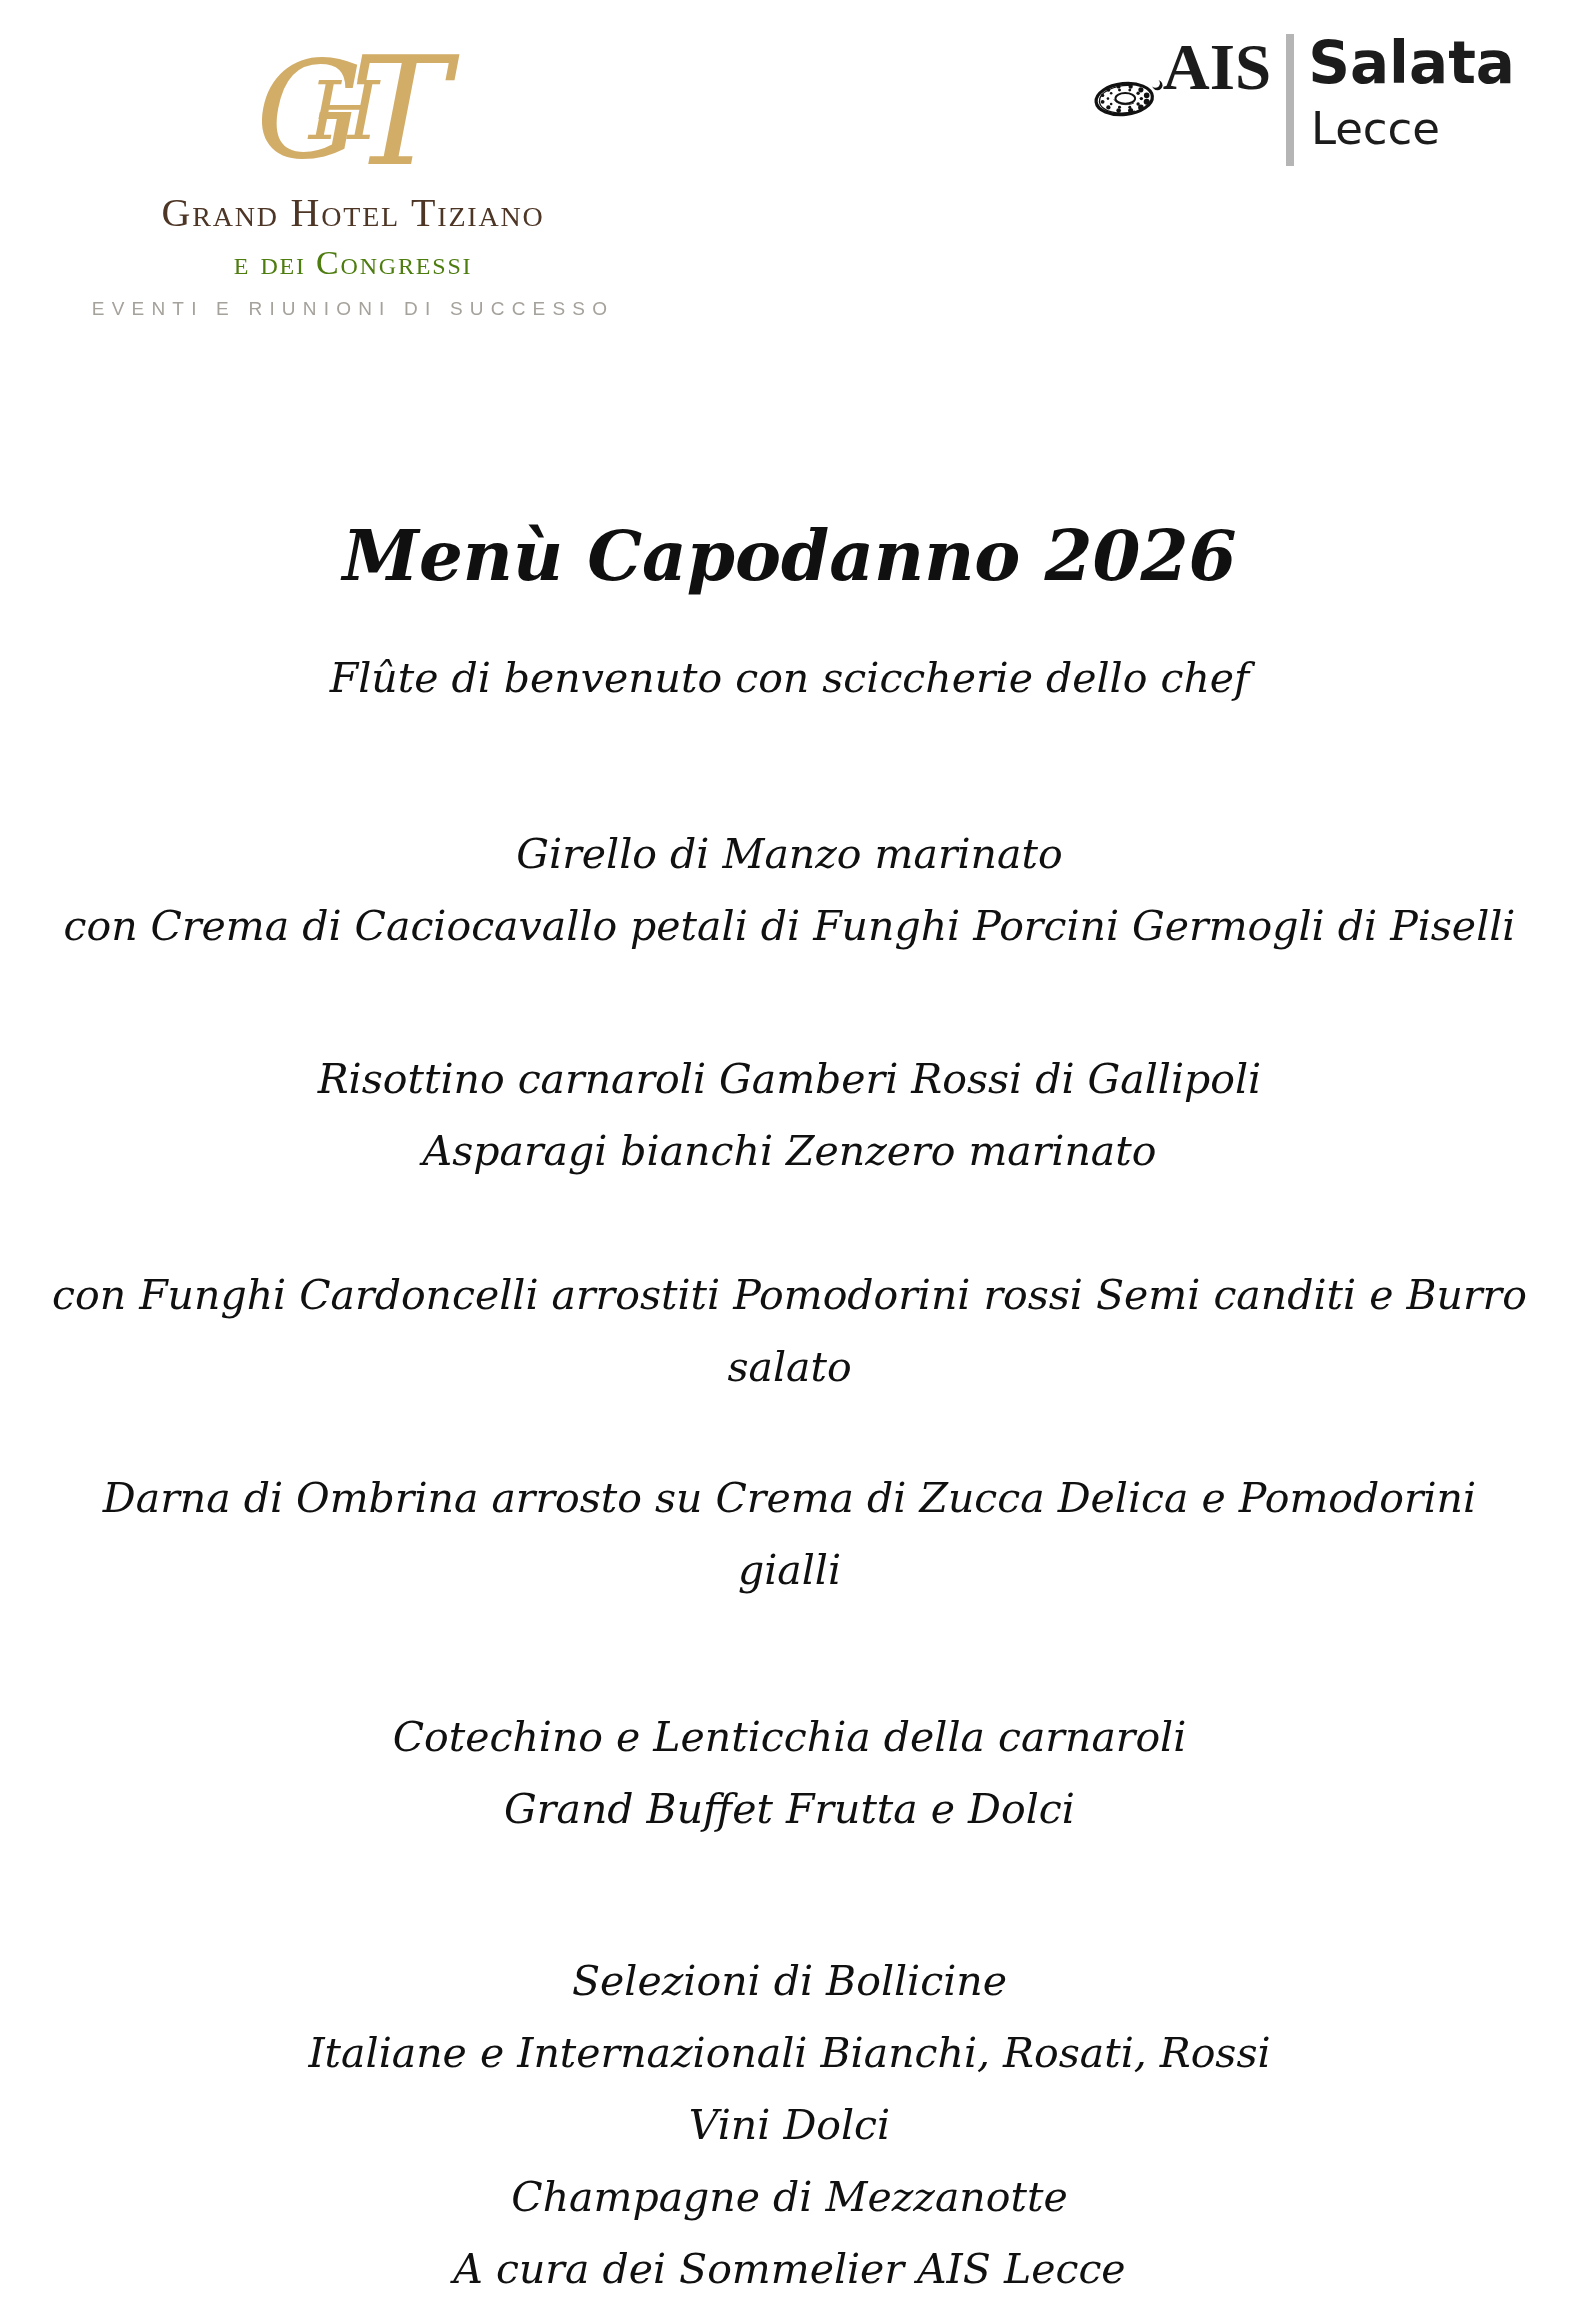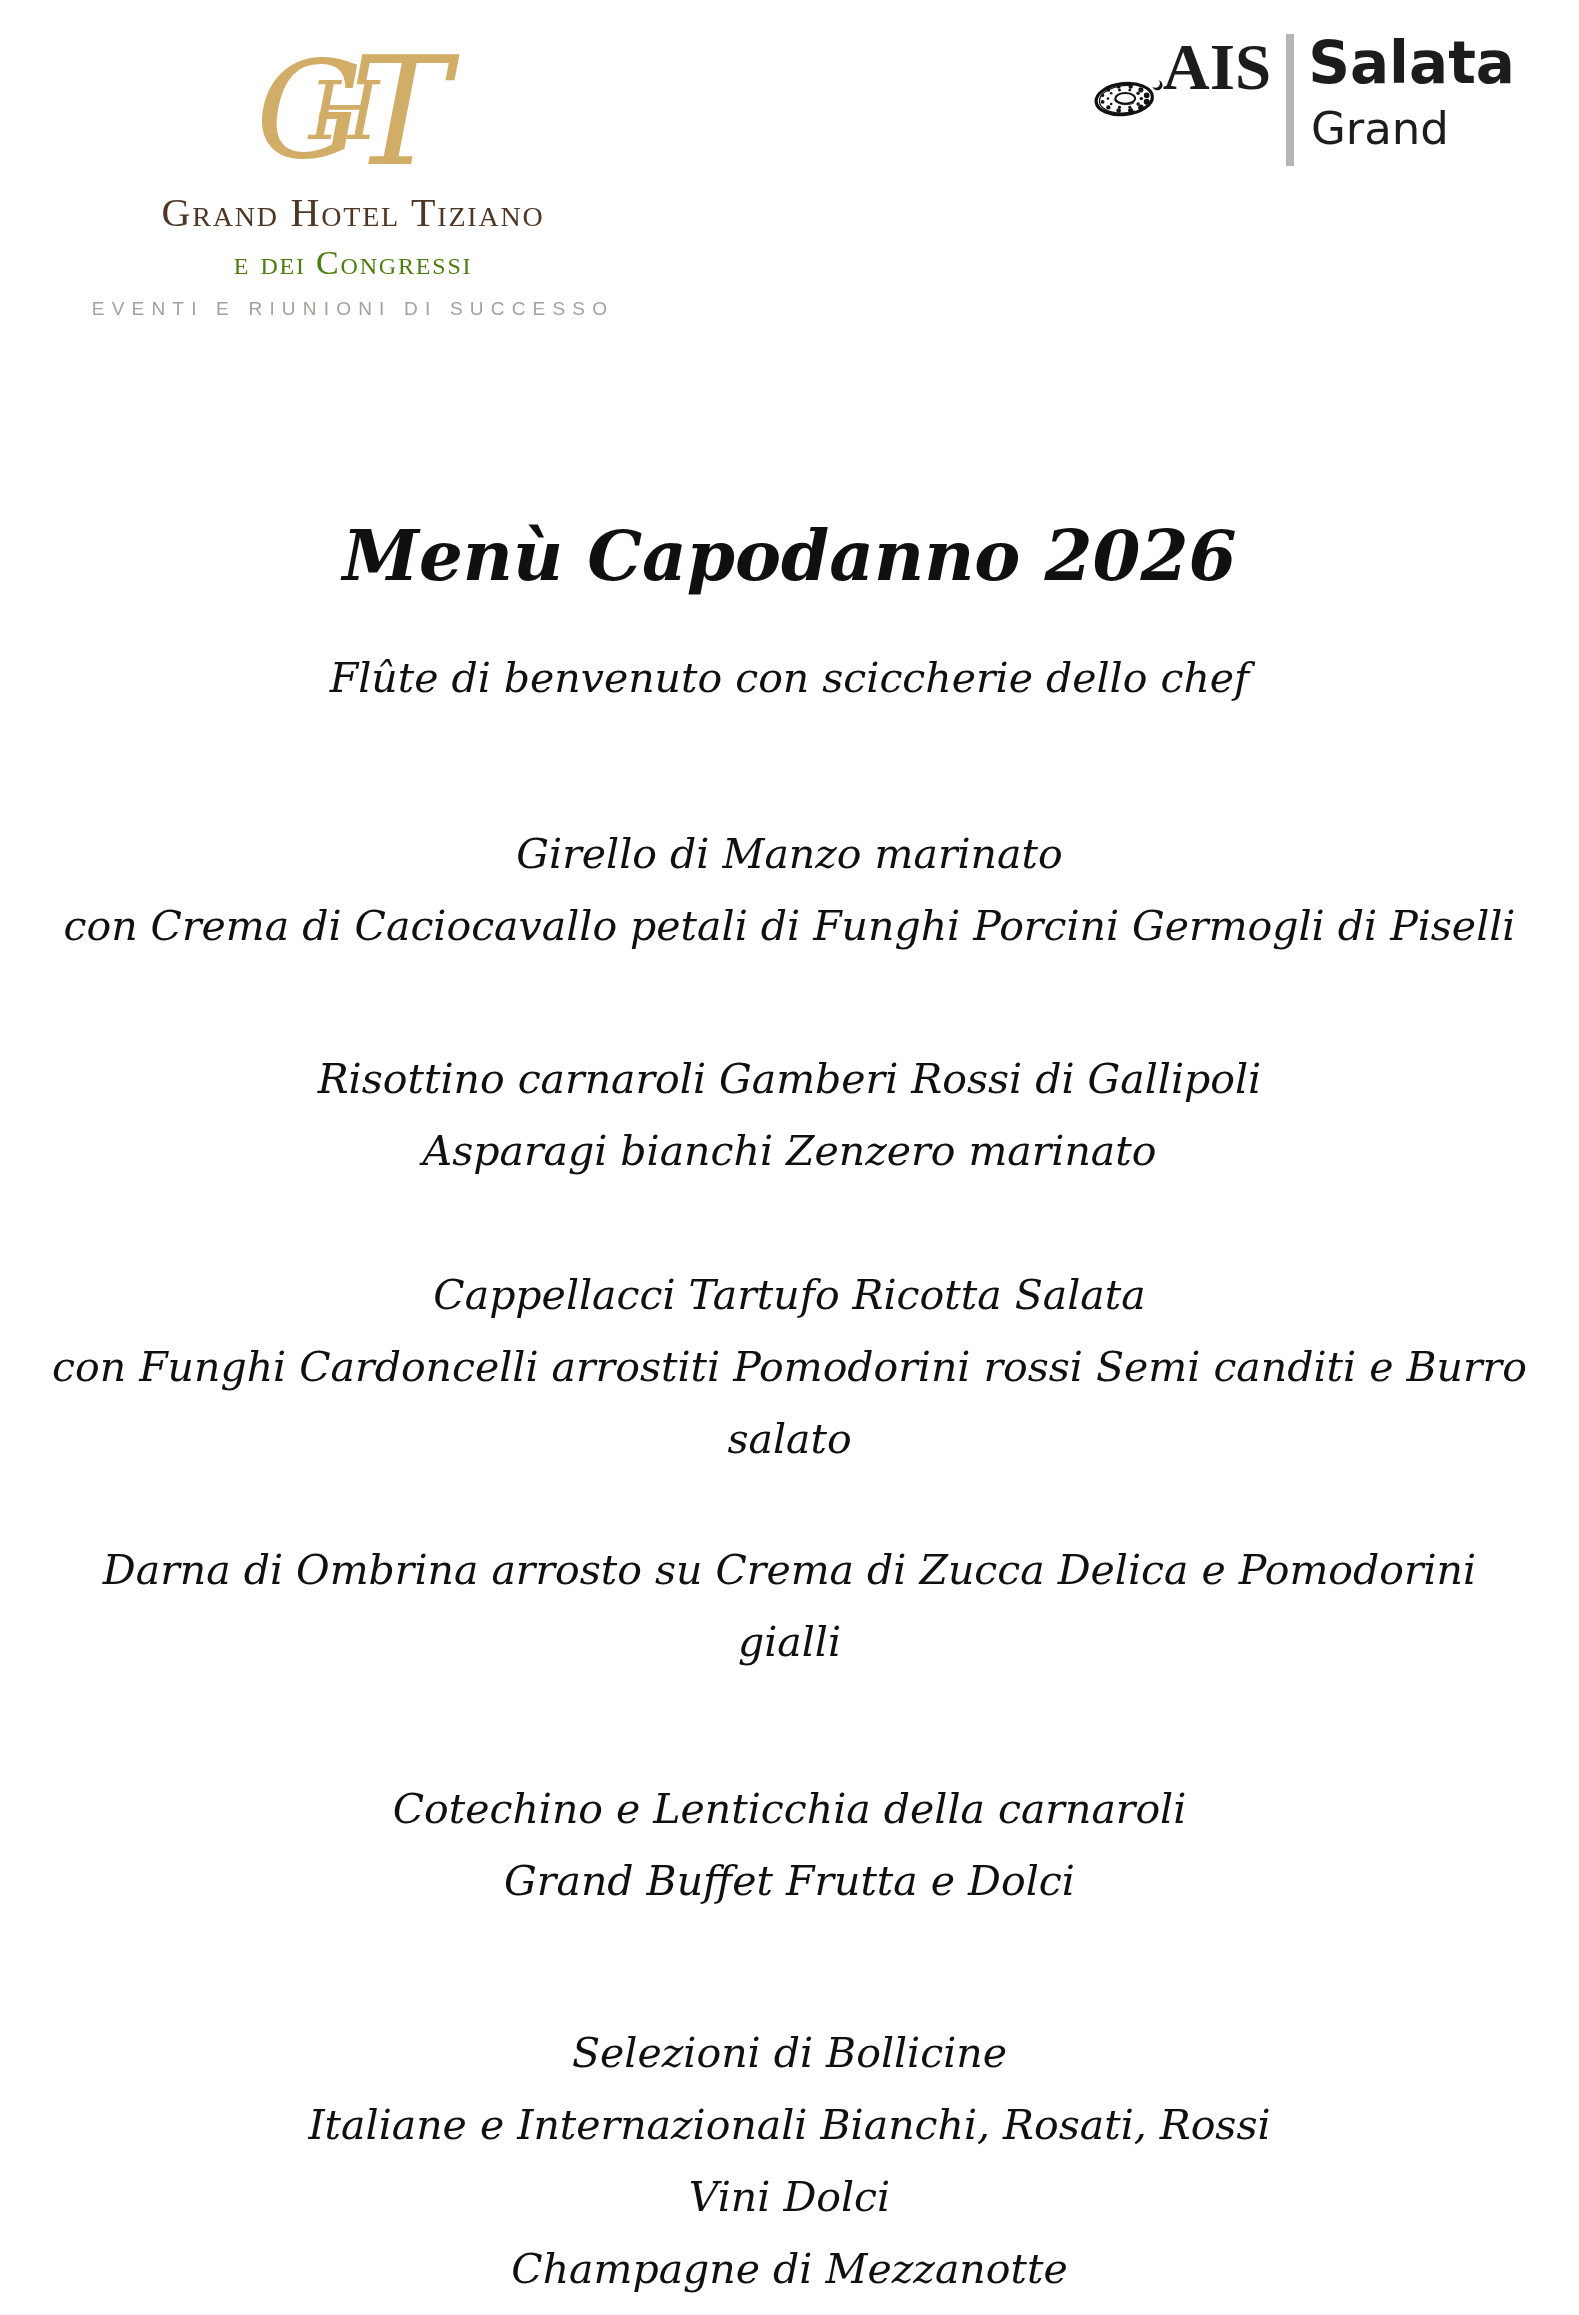--- a/index.html
+++ b/index.html
@@ -136,21 +136,21 @@
       <g>
         <circle cx="315" cy="30" r="24" fill="#111111"></circle>
         <circle cx="306" cy="21" r="21" fill="#ffffff"></circle>
       </g>
     </svg>
     <div class="ais-word">
       <span class="ais-abbr">AIS</span>
       <span class="ais-bar"></span>
       <span class="ais-right">
         <span class="ais-region">Salata</span>
-        <span class="ais-city">Grand</span>
+        <span class="ais-city">Lecce</span>
       </span>
     </div>
   </div>
 
 </div>
 
 <div class="menu">
   <div class="title">Menù Capodanno 2026</div>
 
   <div class="sec0">
@@ -161,21 +161,20 @@
     <p class="line">Girello di Manzo marinato</p>
     <p class="line">con Crema di Caciocavallo petali di Funghi Porcini Germogli di Piselli</p>
   </div>
 
   <div class="sec2">
     <p class="line">Risottino carnaroli Gamberi Rossi di Gallipoli</p>
     <p class="line">Asparagi bianchi Zenzero marinato</p>
   </div>
 
   <div class="sec3">
-    <p class="line">Cappellacci Tartufo Ricotta Salata</p>
     <p class="line">con Funghi Cardoncelli arrostiti Pomodorini rossi Semi canditi e Burro salato</p>
   </div>
 
   <div class="sec4">
     <p class="line">Darna di Ombrina arrosto su Crema di Zucca Delica e Pomodorini gialli</p>
   </div>
 
   <div class="sec5">
     <p class="line">Cotechino e Lenticchia della carnaroli</p>
     <p class="line">Grand Buffet Frutta e Dolci</p>

